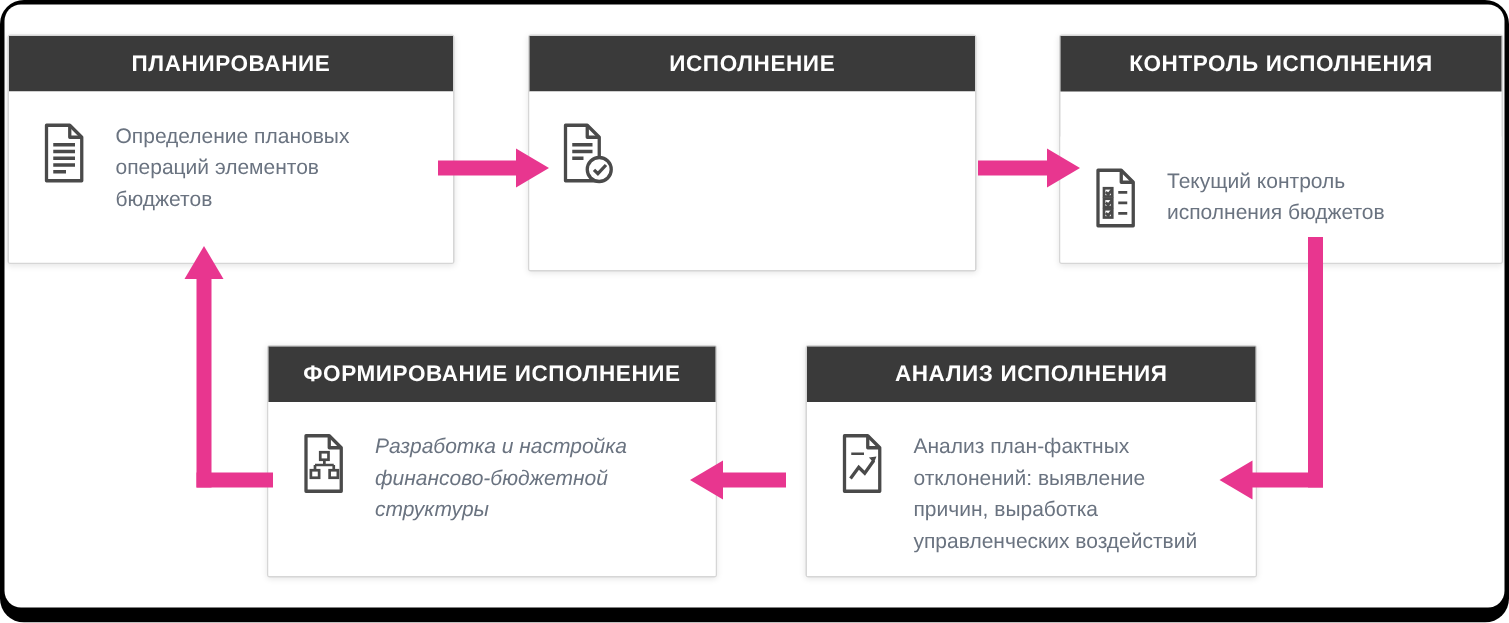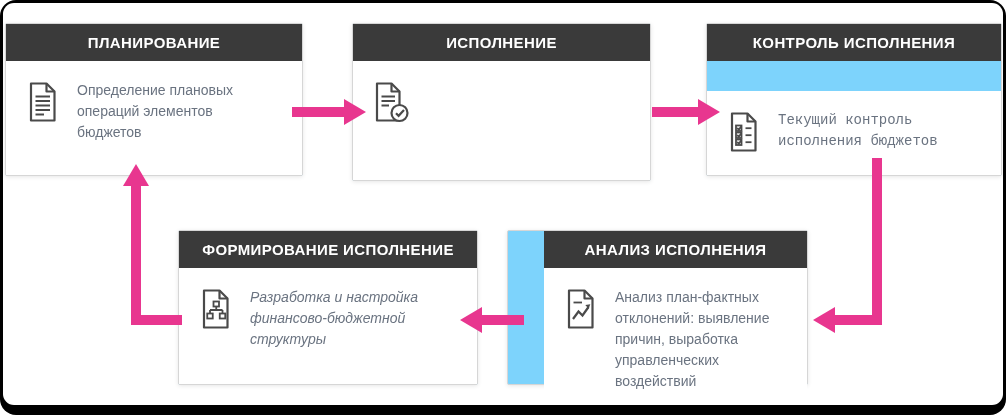--- a/index.html
+++ b/index.html
@@ -18,21 +18,21 @@
   .frame-inner {
     position: absolute;
     left: 3px; top: 3px; right: 3px; bottom: 10px;
     background: var(--background, #ffffff);
     border-radius: 11px;
   }
   .box {
     position: absolute;
     display: flex;
     flex-direction: column;
-    background: #7dd3fc;
+    background: #ffffff;
     border: 1px solid var(--box-border, #d6d6d6);
     border-radius: 2px;
     box-shadow: 0 1px 4px rgba(0,0,0,0.10);
     z-index: 1;
   }
   .box-header {
     flex: 0 0 37px;
     height: 37px;
     background: var(--header-bg, #3a3a3a);
     display: flex;
@@ -62,21 +62,21 @@
   }
   .desc {
     font-size: 14px;
     line-height: 21px;
     color: var(--body-text, #6a7380);
   }
   .b1 { left: 5px;   top: 23px;  width: 298px; height: 153px; }
   .b2 { left: 352px; top: 23px;  width: 299px; height: 158px; }
   .b3 { left: 706px; top: 23px;  width: 296px; height: 153px; gap: 30px; }
   .b4 { left: 178px; top: 230px; width: 300px; height: 155px; }
-  .b5 { left: 507px; top: 230px; width: 301px; height: 155px; padding-left: 36px; }
+  .b5 { left: 537px; top: 230px; width: 301px; height: 155px; }
   .b1 .desc { max-width: 170px; }
   .b2 .desc { max-width: 185px; }
   .b3 .desc { max-width: 165px; }
   .b4 .desc { max-width: 178px; font-style: italic; }
   .b5 .desc { max-width: 190px; }
 
   .arrow-line {
     position: absolute;
     background: var(--accent, #e8368f);
     z-index: 2;
@@ -154,21 +154,21 @@
           <path d="M10.2 16l1.6 1.6 2.6-3.2" stroke="currentColor" stroke-width="1.8" fill="none"></path>
           <path d="M18.5 16.2H24.5" stroke="currentColor" stroke-width="1.8"></path>
           <rect x="9" y="20.5" width="5.5" height="5.5" stroke="currentColor" stroke-width="1.8"></rect>
           <path d="M10.2 23l1.6 1.6 2.6-3.2" stroke="currentColor" stroke-width="1.8" fill="none"></path>
           <path d="M18.5 23.2H24.5" stroke="currentColor" stroke-width="1.8"></path>
           <rect x="9" y="27.5" width="5.5" height="5.5" stroke="currentColor" stroke-width="1.8"></rect>
           <path d="M10.2 30l1.6 1.6 2.6-3.2" stroke="currentColor" stroke-width="1.8" fill="none"></path>
           <path d="M18.5 30.2H24.5" stroke="currentColor" stroke-width="1.8"></path>
         </svg>
       </span>
-      <p class="desc" style="color: rgb(106, 115, 128); font-family: Liberation Mono, monospace;">Текущий контроль исполнения бюджетов</p>
+      <p class="desc" style="color: rgb(106, 115, 128);">Текущий контроль исполнения бюджетов</p>
     </div>
   </div>
 
   <div class="box b4">
     <div class="box-header">
       <span class="box-title">ФОРМИРОВАНИЕ ИСПОЛНЕНИЕ</span>
     </div>
     <div class="box-body">
       <span class="icon">
         <svg width="34" height="40" viewBox="0 0 34 40" fill="none">

